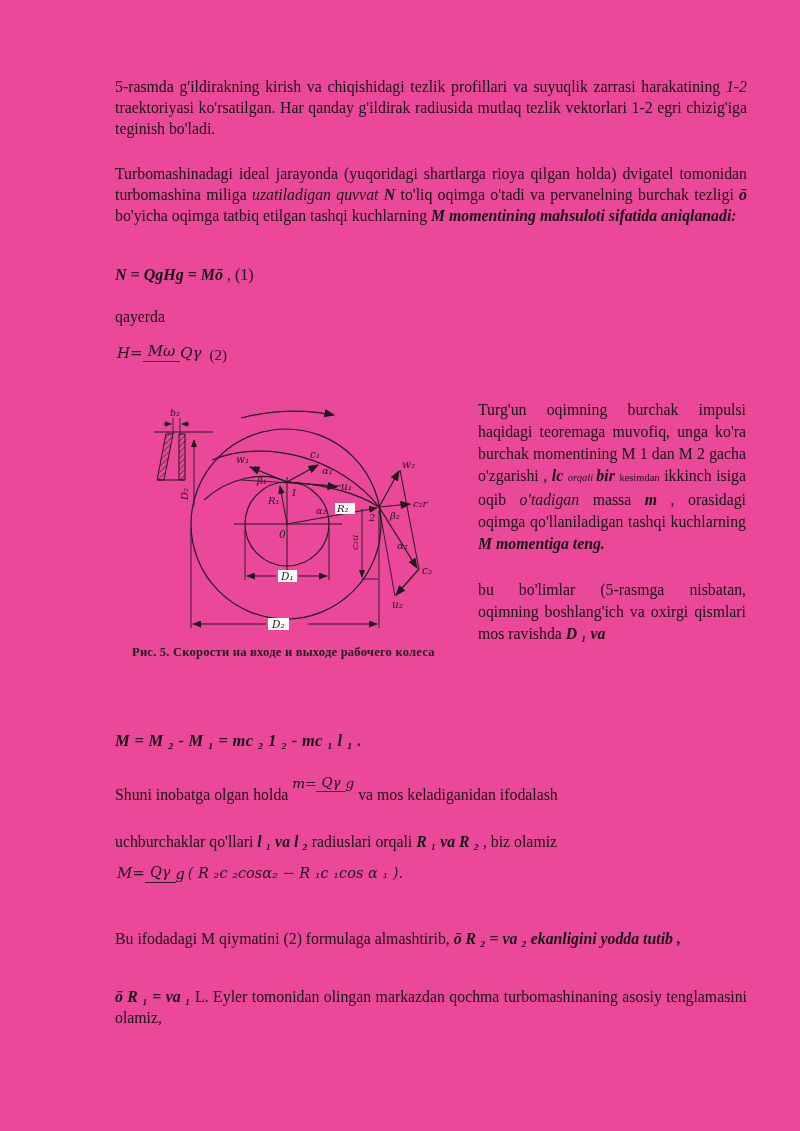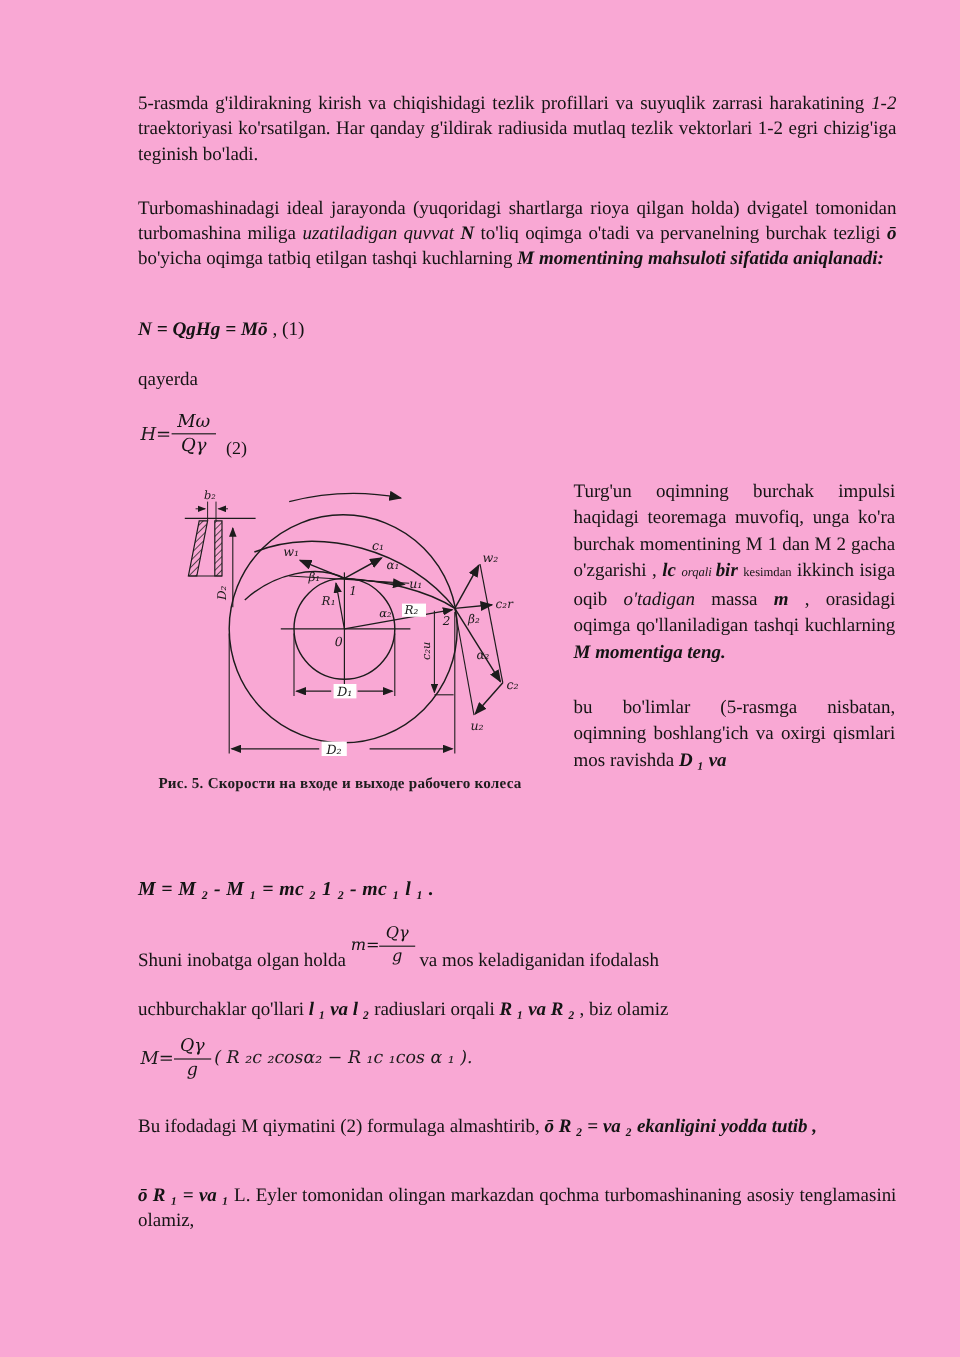--- a/index.html
+++ b/index.html
@@ -1,31 +1,31 @@
 <!DOCTYPE html>
 <html><head>
 <meta charset="utf-8">
 <style>
   html,body{margin:0;padding:0;background:#ffffff;}
   .page{
-    position:relative;width:800px;height:1131px;background:#f9a8d4;overflow:hidden;
+    position:relative;width:800px;height:1131px;background:#ec4899;overflow:hidden;
     font-family:"Liberation Serif","DejaVu Serif",serif;color:#141414;
   }
   .blk{position:absolute;margin:0;}
   .para{font-size:15.8px;line-height:21px;text-align:justify;}
   .rcol-para{font-size:15.8px;line-height:22px;text-align:justify;}
   .i{font-style:italic;}
   .bi{font-weight:bold;font-style:italic;text-align:center;}
   .smallcap{font-size:10.5px;font-style:italic;}
   .smallcap2{font-size:10.5px;}
   
   .eq{font-size:16px;}
   .eqmath{font-family:"DejaVu Serif",serif;font-style:italic;font-size:15px;color:#1b1b1b;}
   .fx{display:flex;align-items:center;}
-  .frac{display:inline-flex;flex-direction:column;align-items:center;
+  .frac{display:inline-flex;flex-direction:row;align-items:center;
         font-family:"DejaVu Serif",serif;font-style:italic;line-height:1.15;}
   .frac .num{padding:0 5px 1px 5px;border-bottom:1.4px solid #222;}
   .frac .den{padding-top:1px;}
   .eq2-tag{font-size:15px;margin-left:8px;align-self:flex-end;transform:translateY(2px);}
   .raised{display:inline-flex;align-items:center;position:relative;top:-13px;
           font-family:"DejaVu Serif",serif;font-style:italic;font-size:13.5px;vertical-align:middle;}
   .raised .frac{font-size:13.5px;}
   
   .figure{width:356px;}
   .caption{font-size:12.6px;font-weight:bold;line-height:16px;padding-left:16px;width:318px;

